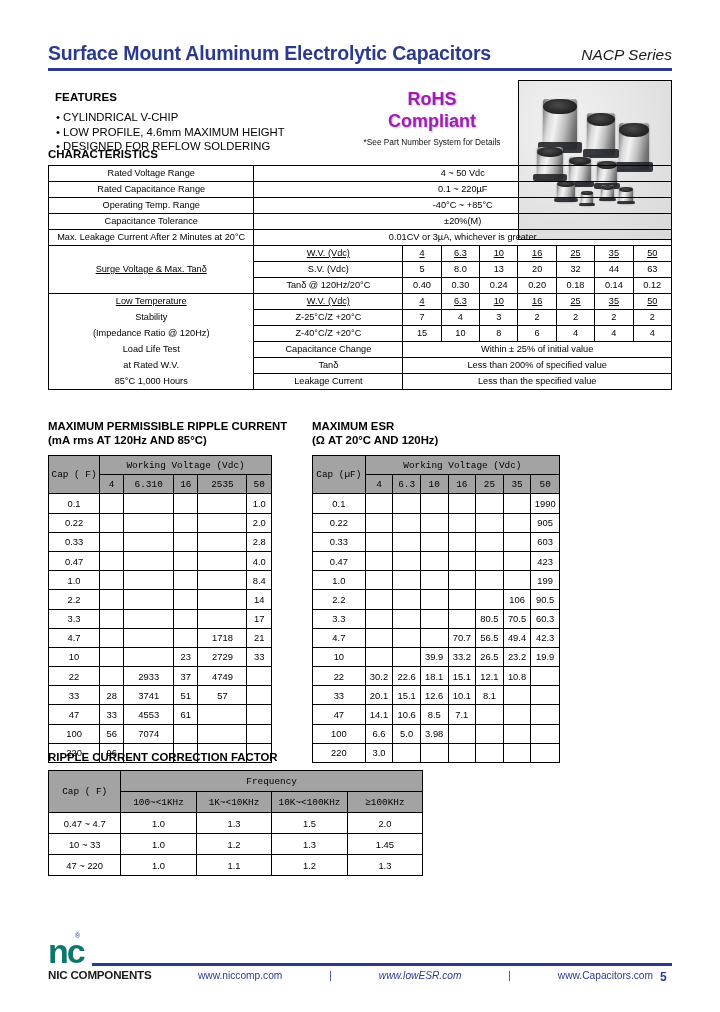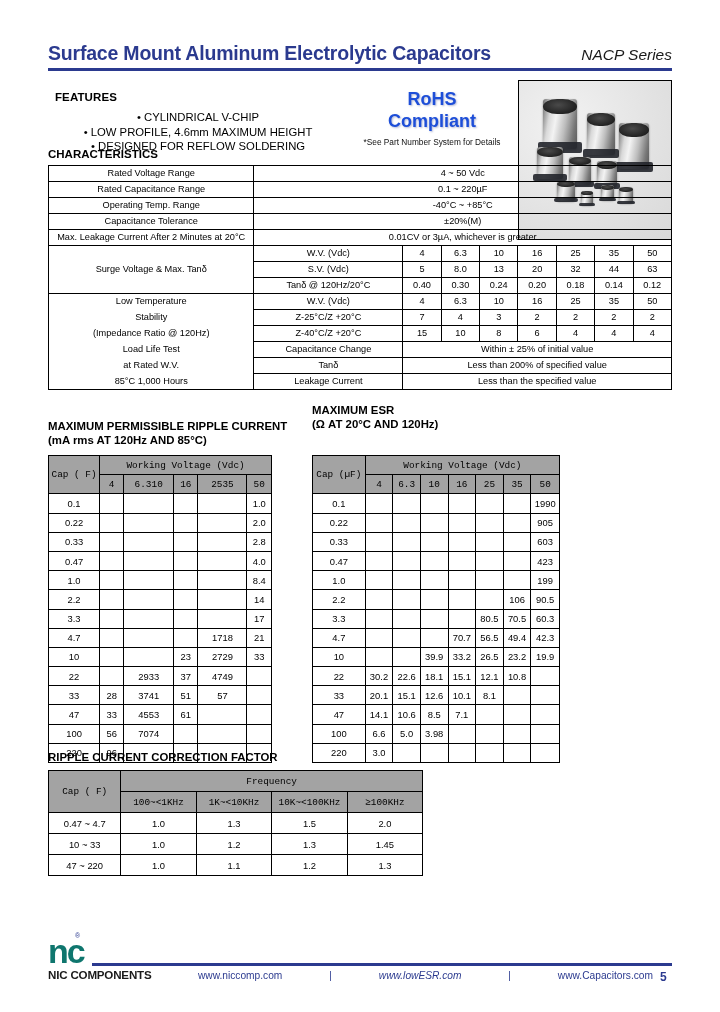--- a/index.html
+++ b/index.html
@@ -61,24 +61,23 @@
     left: 48px; top: 84px;
     width: 300px;
   }
   .features h3 {
     margin: 7px;
     font-size: 11.5px;
     font-weight: bold;
     letter-spacing: 0.1px;
   }
   .features ul {
-    margin: 1px 0 0 0;
+    margin: 1px 0 0 8px;
     padding: 0;
     list-style: none;
-    text-align: center;
   }
   .features li {
     font-size: 11.3px;
     line-height: 14.6px;
     white-space: nowrap;
   }
   .char-head {
     position: absolute;
     left: 48px; top: 148px;
     font-size: 11.5px;
@@ -88,21 +87,21 @@
   
   .rohs {
     position: absolute;
     left: 352px; top: 88px;
     width: 160px;
     text-align: center;
   }
   .rohs-line {
     font-size: 18px;
     font-weight: bold;
-    color: #1d4ed8;
+    color: #a21caf;
     line-height: 22px;
     text-shadow: 1px 1px 2px rgba(120,130,180,0.55);
   }
   .rohs-note {
     margin-top: 5px;
     font-size: 8.3px;
     color: #111;
     white-space: nowrap;
   }
 
@@ -172,21 +171,21 @@
   .char-table td {
     height: 15px;
     line-height: 13px;
     font-size: 9.2px;
   }
   .char-table .lbl { width: 205px; }
   .char-table .sublbl { width: 150px; }
   .char-table .vcol { width: 38px; }
   .char-table .noline-b { border-bottom: none; text-align: center; }
   .char-table .noline-t { border-top: none; }
-  .thickline-t { border-top: 1.6px solid #000 !important; }
+  .thickline-t { border-top: 1.6px solid #000 !important; text-decoration: underline; }
 
   
   .sec-head {
     position: absolute;
     font-size: 11.4px;
     font-weight: bold;
     line-height: 13.6px;
   }
 
   
@@ -546,21 +545,21 @@
           <td class="noline-t">96</td>
           <td class="noline-t"><span></span><span></span></td>
           <td></td>
           <td><span></span><span></span></td>
           <td></td>
         </tr>
       </tbody>
     </table>
   </div>
 
-  <div class="sec-head" style="left:312px; top:404px;">
+  <div class="sec-head" style="left:312px; top:420px;">
     <div>MAXIMUM ESR</div>
     <div>(Ω AT 20°C AND 120Hz)</div>
   </div>
 
   <div class="esr-wrap">
     <table class="esr-table">
       <tbody>
         <tr>
           <td class="capcol hdr" rowspan="2">Cap (µF)</td>
           <td class="hdr" colspan="7">Working Voltage (Vdc)</td>

